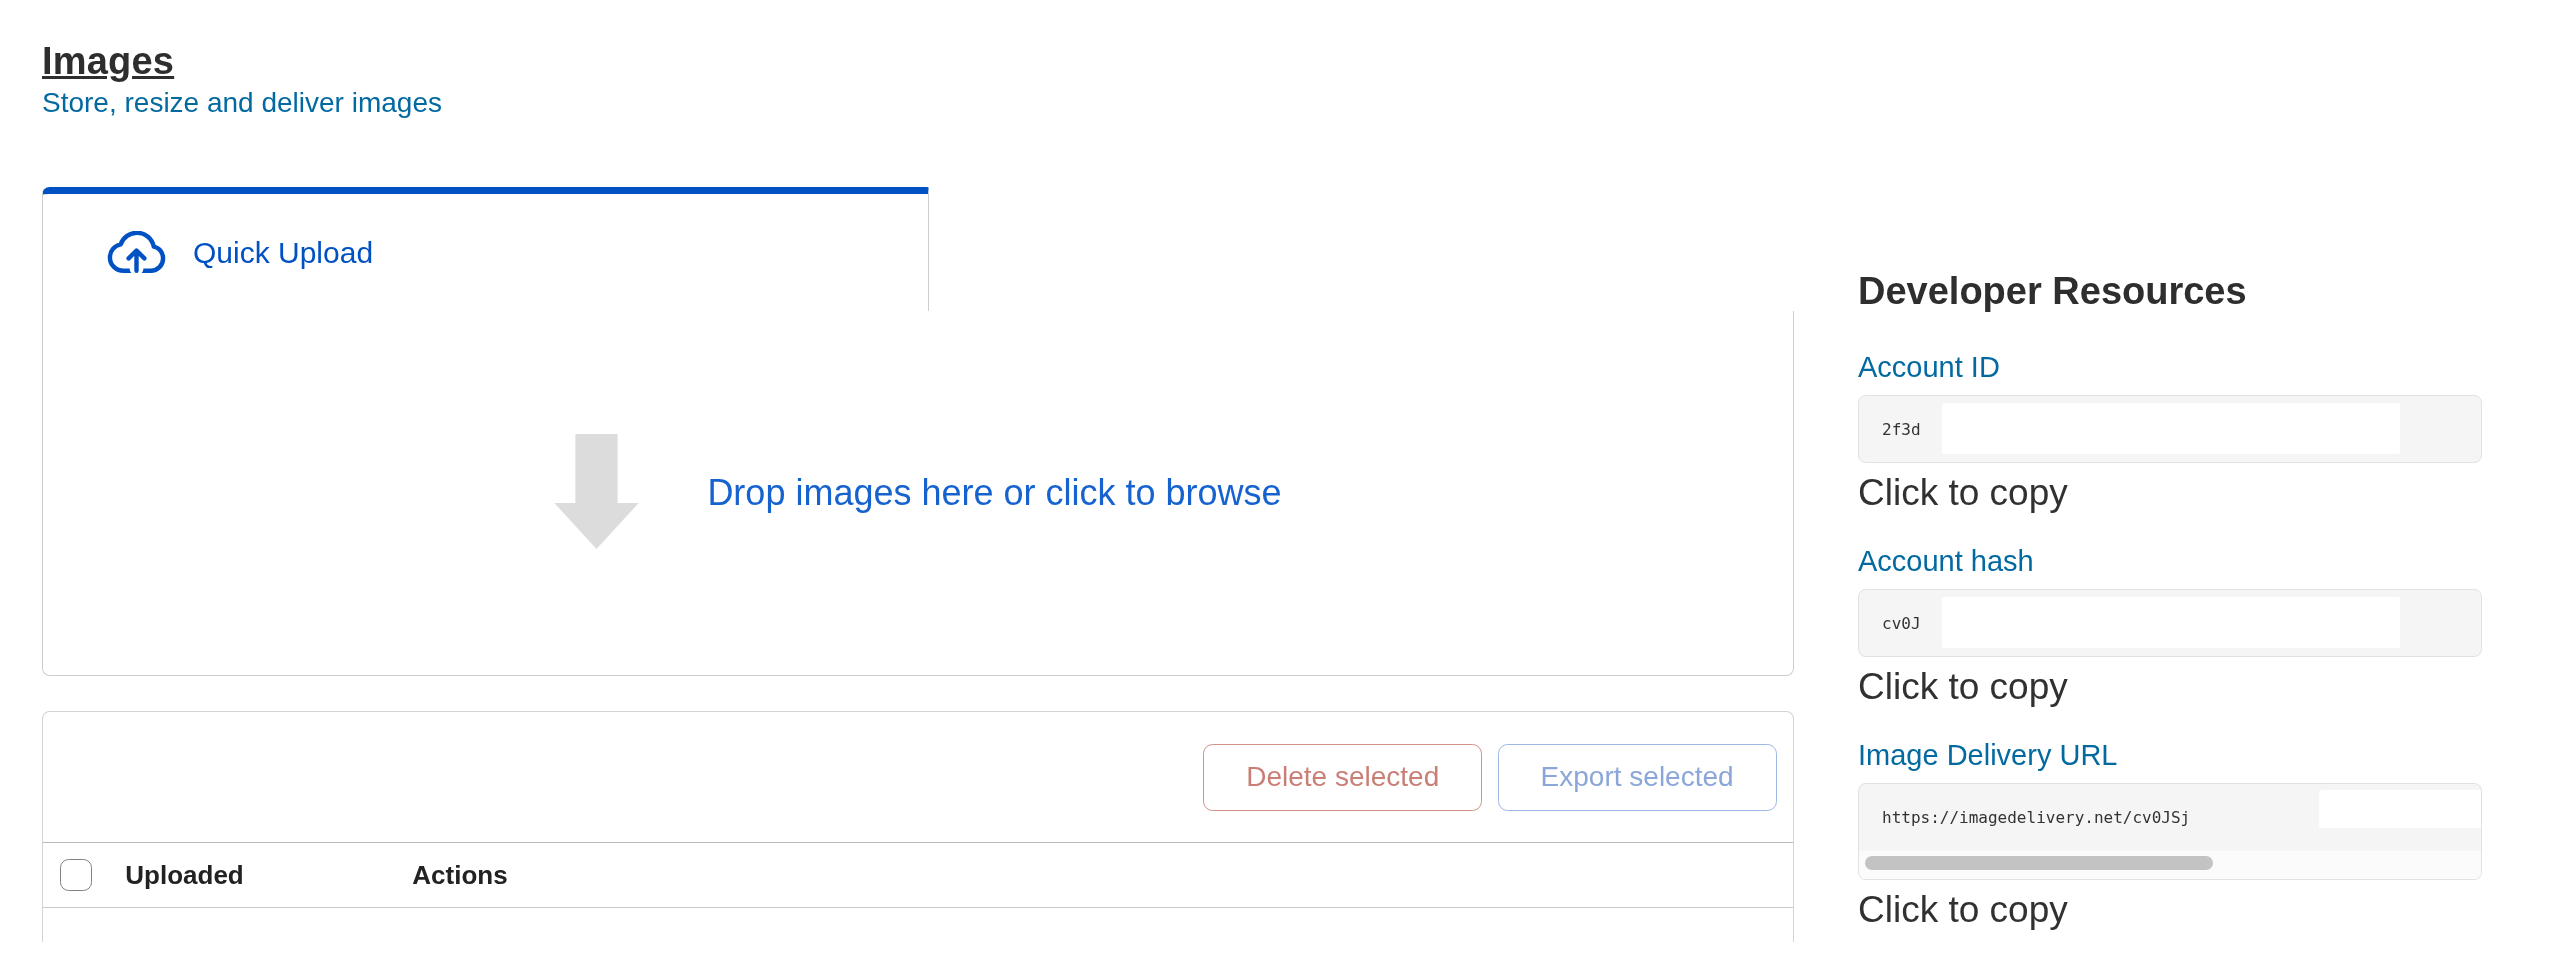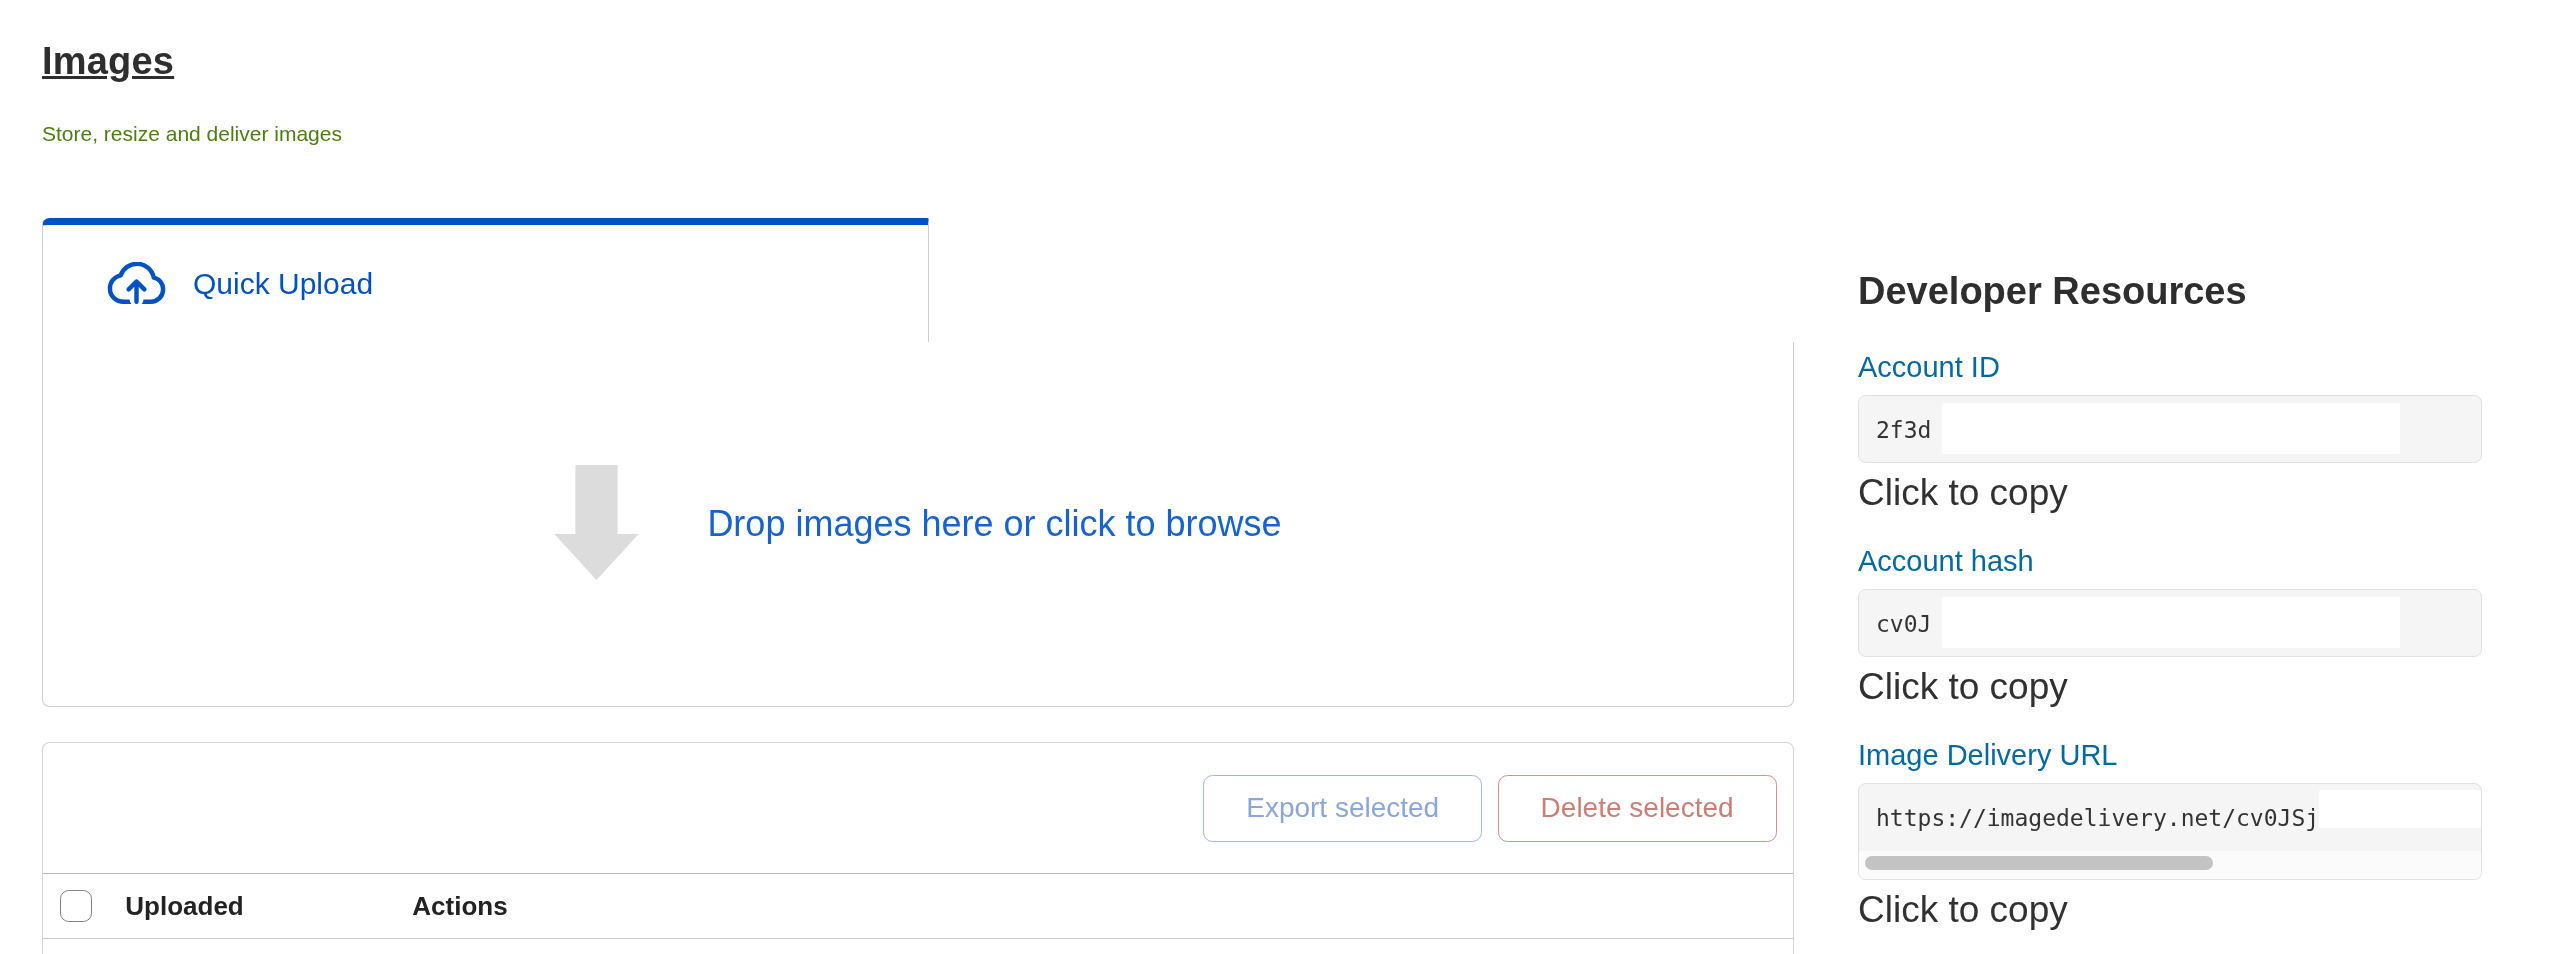--- a/index.html
+++ b/index.html
@@ -5,21 +5,21 @@
   * { margin:0; padding:0; box-sizing:border-box; }
   html,body { background:#fff; }
   .page {
     position:relative; width:2576px; height:954px; overflow:hidden;
     background:#fff; font-family:"Liberation Sans", sans-serif; color:#313131;
   }
 
   
   .main { position:absolute; left:42px; top:0; width:1752px; }
   .page-title { margin-top:38px; font-size:38px; line-height:46px; font-weight:700; color:#2e2e2e; letter-spacing:0.2px;text-decoration:underline; }
-  .page-subtitle { margin-top:31px; font-size:21px; line-height:37px; color:#4d7c0f; }
+  .page-subtitle { font-size:28px; line-height:37px; color:#0369a1; }
 
   
   .tab-card { margin-top:66px; }
   .tab-row { display:flex; height:124px; }
   .tab { display:flex; align-items:center; background:#fff; cursor:pointer; }
   .tab.active {
     width:887px; border-top:7.7px solid #0051c3; border-left:1px solid #cdcdcd; border-right:1px solid #cdcdcd;
     border-radius:7.7px 1.9px 0 0; padding-left:62px; gap:25px;
   }
   .tab.inactive {
@@ -54,22 +54,22 @@
   .sidebar { position:absolute; left:1858px; top:0; width:625px;margin-top:48px; }
   .sidebar-heading { margin-top:221px; font-size:38px; line-height:44px; font-weight:700; color:#2e2e2e; }
   .res-label { margin-top:37px; font-size:29px; line-height:35px; color:#0369a1; }
   .res-label.next { margin-top:35px; }
   .copy-field {
     position:relative; margin-top:9.6px; width:624px; height:68px; background:#f5f5f5;
     border:1.9px solid #e1e1e1; border-radius:7.7px; overflow:hidden; cursor:pointer;
   }
   .copy-field.tall { height:97px; }
   .field-text {
-    position:absolute; left:17px; top:0; height:68px; line-height:68px; white-space:pre;
-    font-family:"DejaVu Sans Mono", monospace; font-size:23px; color:#333;
+    position:absolute; left:23px; top:0; height:68px; line-height:68px; white-space:pre;
+    font-family:"DejaVu Sans Mono", monospace; font-size:16px; color:#333;
   }
   .redact { position:absolute; background:#fff; border-radius:1.9px; }
   .redact.r-short { left:83px; top:7.7px; bottom:7.7px; width:458px; }
   .redact.r-url { left:460px; top:5.8px; height:38px; width:162px; }
   .edge-frag { position:absolute; left:619px; top:0; height:68px; line-height:68px; font-family:"DejaVu Sans Mono",monospace; font-size:23px; color:#333; }
   .scroll-strip { position:absolute; left:0; right:0; bottom:0; height:28px; background:#fbfbfb; }
   .scroll-thumb { position:absolute; left:5.8px; top:4.8px; width:348px; height:14.4px; border-radius:7.7px; background:#c3c3c3; cursor:pointer; }
   .copy-hint { margin-top:13.5px; font-size:37px; line-height:33px; color:#313131; }
 </style>
 </head>
@@ -101,22 +101,22 @@
           <svg width="85" height="115" viewBox="0 0 88 120">
             <polygon points="22,0 66,0 66,72 88,72 44,120 0,72 22,72" fill="#dcdcdc"></polygon>
           </svg>
         </span>
         <span class="drop-text">Drop images here or click to browse</span>
       </div>
     </div>
 
     <div class="list-card">
       <div class="toolbar">
+        <button class="btn btn-delete">Delete selected</button>
         <button class="btn btn-export">Export selected</button>
-        <button class="btn btn-delete">Delete selected</button>
       </div>
       <div class="table-header">
         <span class="col-check">
           <span class="checkbox"></span>
         </span>
         <span class="col-uploaded th">Uploaded</span>
         <span class="col-actions th">Actions</span>
       </div>
     </div>
   </div>

